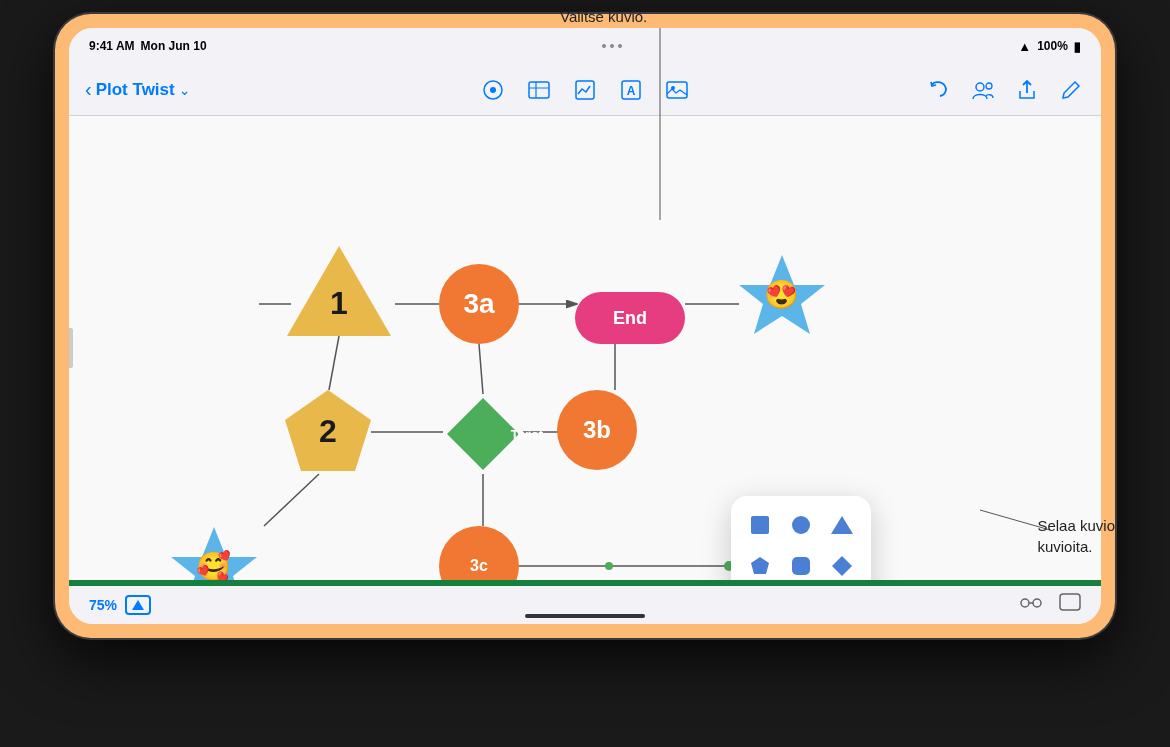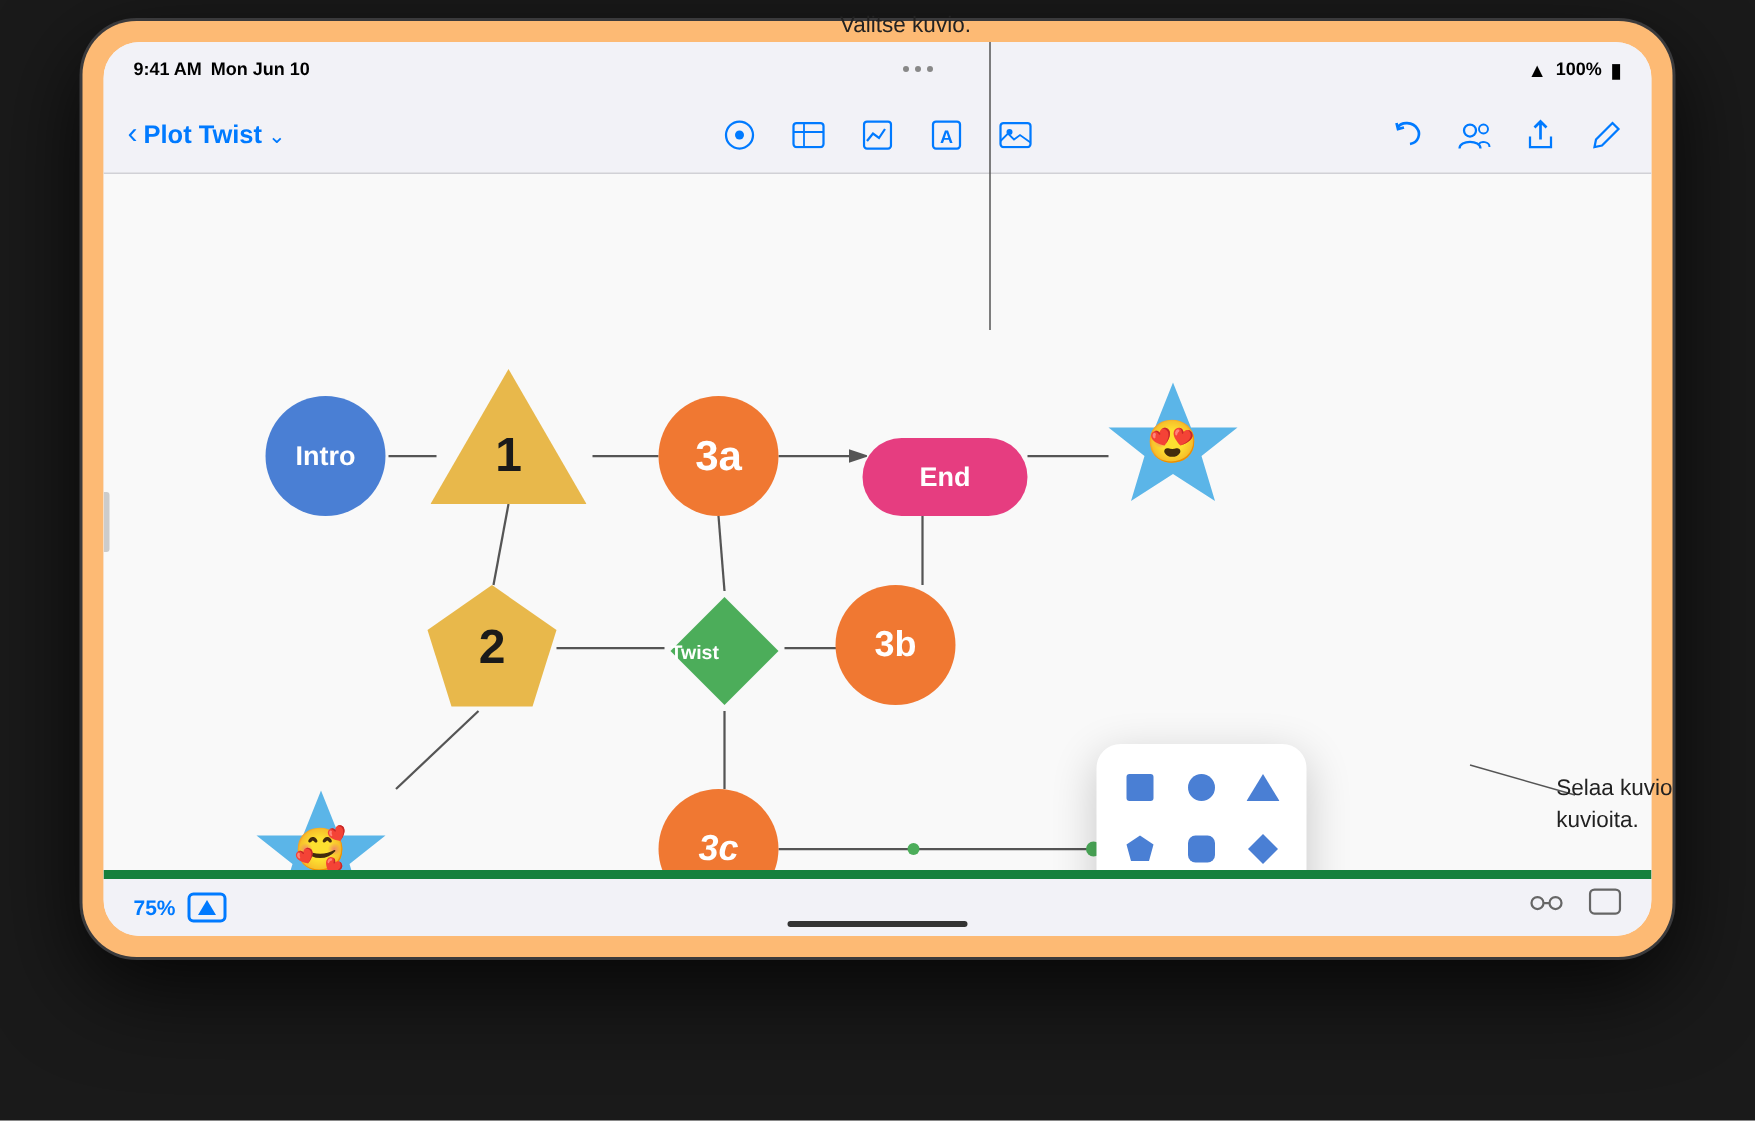--- a/index.html
+++ b/index.html
@@ -126,22 +126,22 @@
       width: 80px; height: 80px;
       background: #f07832;
       border-radius: 50%;
       color: white; font-size: 24px;
       left: 488px; top: 274px; justify-content: center;
     }
     .circle-orange-3c {
       width: 80px; height: 80px;
       background: #f07832;
       border-radius: 50%;
-      color: white; font-size: 24px;
-      left: 370px; top: 410px; font-style: italic;
+      color: white; font-size: 16px;
+      left: 370px; top: 410px;
     }
     
     .canvas-svg {
       position: absolute;
       top: 0; left: 0;
       width: 100%; height: 100%;
       pointer-events: none;
     }
     
     .shape-picker {
@@ -338,23 +338,20 @@
           <defs>
             <marker id="arrow" markerWidth="8" markerHeight="8" refX="6" refY="3" orient="auto">
               <path d="M0,0 L0,6 L9,3 z" fill="#555"></path>
             </marker>
             <marker id="arrow2" markerWidth="8" markerHeight="8" refX="6" refY="3" orient="auto">
               <path d="M0,0 L0,6 L9,3 z" fill="#555"></path>
             </marker>
           </defs>
         </svg>
 
-        <div class="shape circle-blue">
-          <span>Intro</span>
-        </div>
 
         <div style="position:absolute; left:218px; top:130px; width:104px; height:90px;">
           <svg width="104" height="90">
               <polygon points="52,0 104,90 0,90" fill="#e8b84b"></polygon>
             </svg>
         </div>
         <div class="triangle-yellow-text">
           <span>1</span>
         </div>
 
@@ -380,21 +377,21 @@
         </div>
         <div style="position:absolute; left:214px; top:270px; width:90px; height:90px; display:flex; align-items:center; justify-content:center; pointer-events:none;">
           <span style="font-size:32px; font-weight:900; color:#1a1a1a;">2</span>
         </div>
 
         <div style="position:absolute; left:374px; top:278px; width:80px; height:80px;">
           <svg width="80" height="80">
               <polygon points="40,4 76,40 40,76 4,40" fill="#4cad5a"></polygon>
             </svg>
         </div>
-        <div style="position:absolute; left:378px; top:278px; width:80px; height:80px; display:flex; align-items:center; justify-content:flex-start; pointer-events:none;">
+        <div style="position:absolute; left:394px; top:278px; width:80px; height:80px; display:flex; align-items:center; justify-content:flex-end; pointer-events:none;">
           <span style="font-size:13px; font-weight:700; color:white;">Twist</span>
         </div>
 
         <div class="shape circle-orange-3b">
           <span>3b</span>
         </div>
 
         <div style="position:absolute; left:100px; top:406px; width:90px; height:90px; font-size:20px;">
           <svg width="90" height="90" viewBox="0 0 90 90">
             <polygon points="45,5 57,35 88,35 64,54 73,84 45,66 17,84 26,54 2,35 33,35" fill="#5bb5e8"></polygon>

